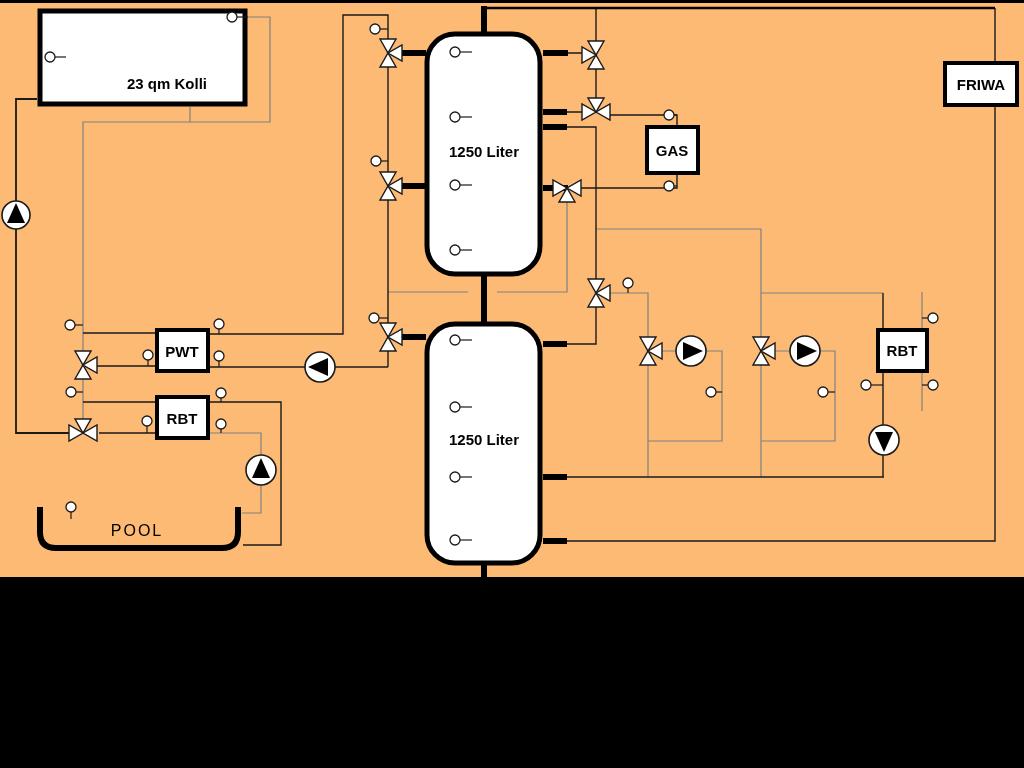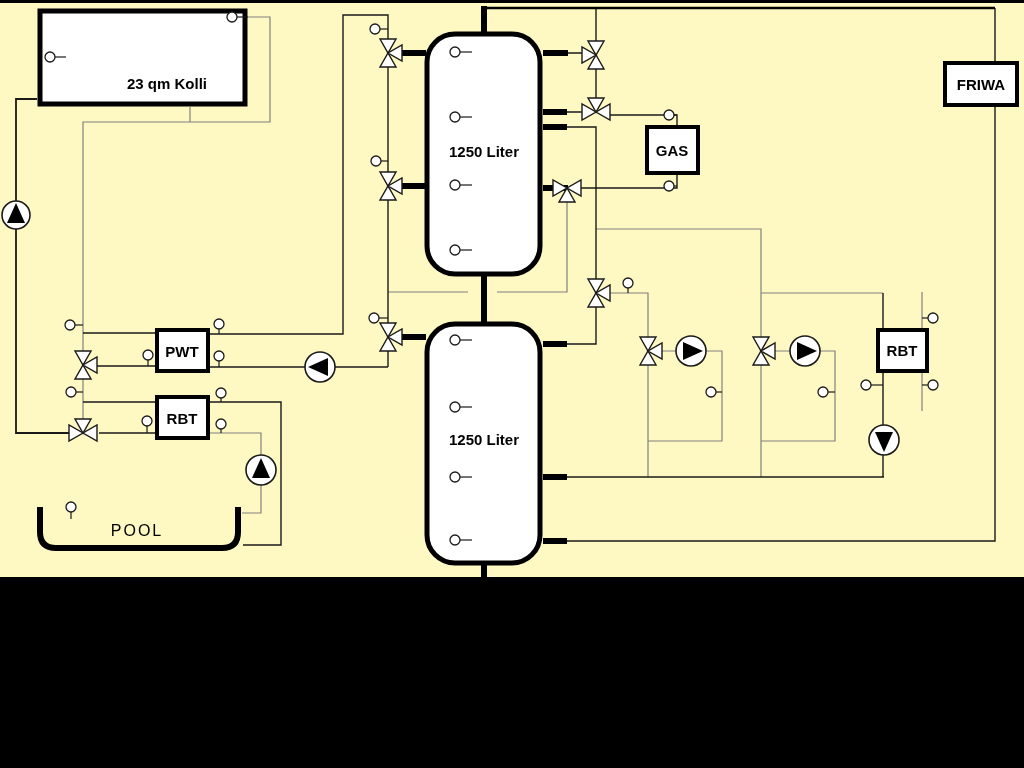--- a/index.html
+++ b/index.html
@@ -1,16 +1,16 @@
 <!DOCTYPE html>
 <html><head>
 <meta charset="utf-8">
 <style>
   html,body{margin:0;padding:0;background:#fff;}
-  .stage{position:relative;width:1024px;height:768px;background:#fef9c3;overflow:hidden;
+  .stage{position:relative;width:1024px;height:768px;background:#fdba74;overflow:hidden;
          font-family:"Liberation Sans", sans-serif;}
   svg{display:block;}
   .pk{stroke:#1a1a1a;stroke-width:1.4;fill:none;}
   .pg{stroke:#808080;stroke-width:1.2;fill:none;}
   .stub{stroke:#000;stroke-width:6;fill:none;}
   .hdr{stroke:#000;stroke-width:2.6;fill:none;}
   .box{fill:#fff;stroke:#000;stroke-width:4;}
   .tank{fill:#fff;stroke:#000;stroke-width:5;}
   .coll{fill:#fff;stroke:#000;stroke-width:5;}
   .pool{fill:none;stroke:#000;stroke-width:6;}

